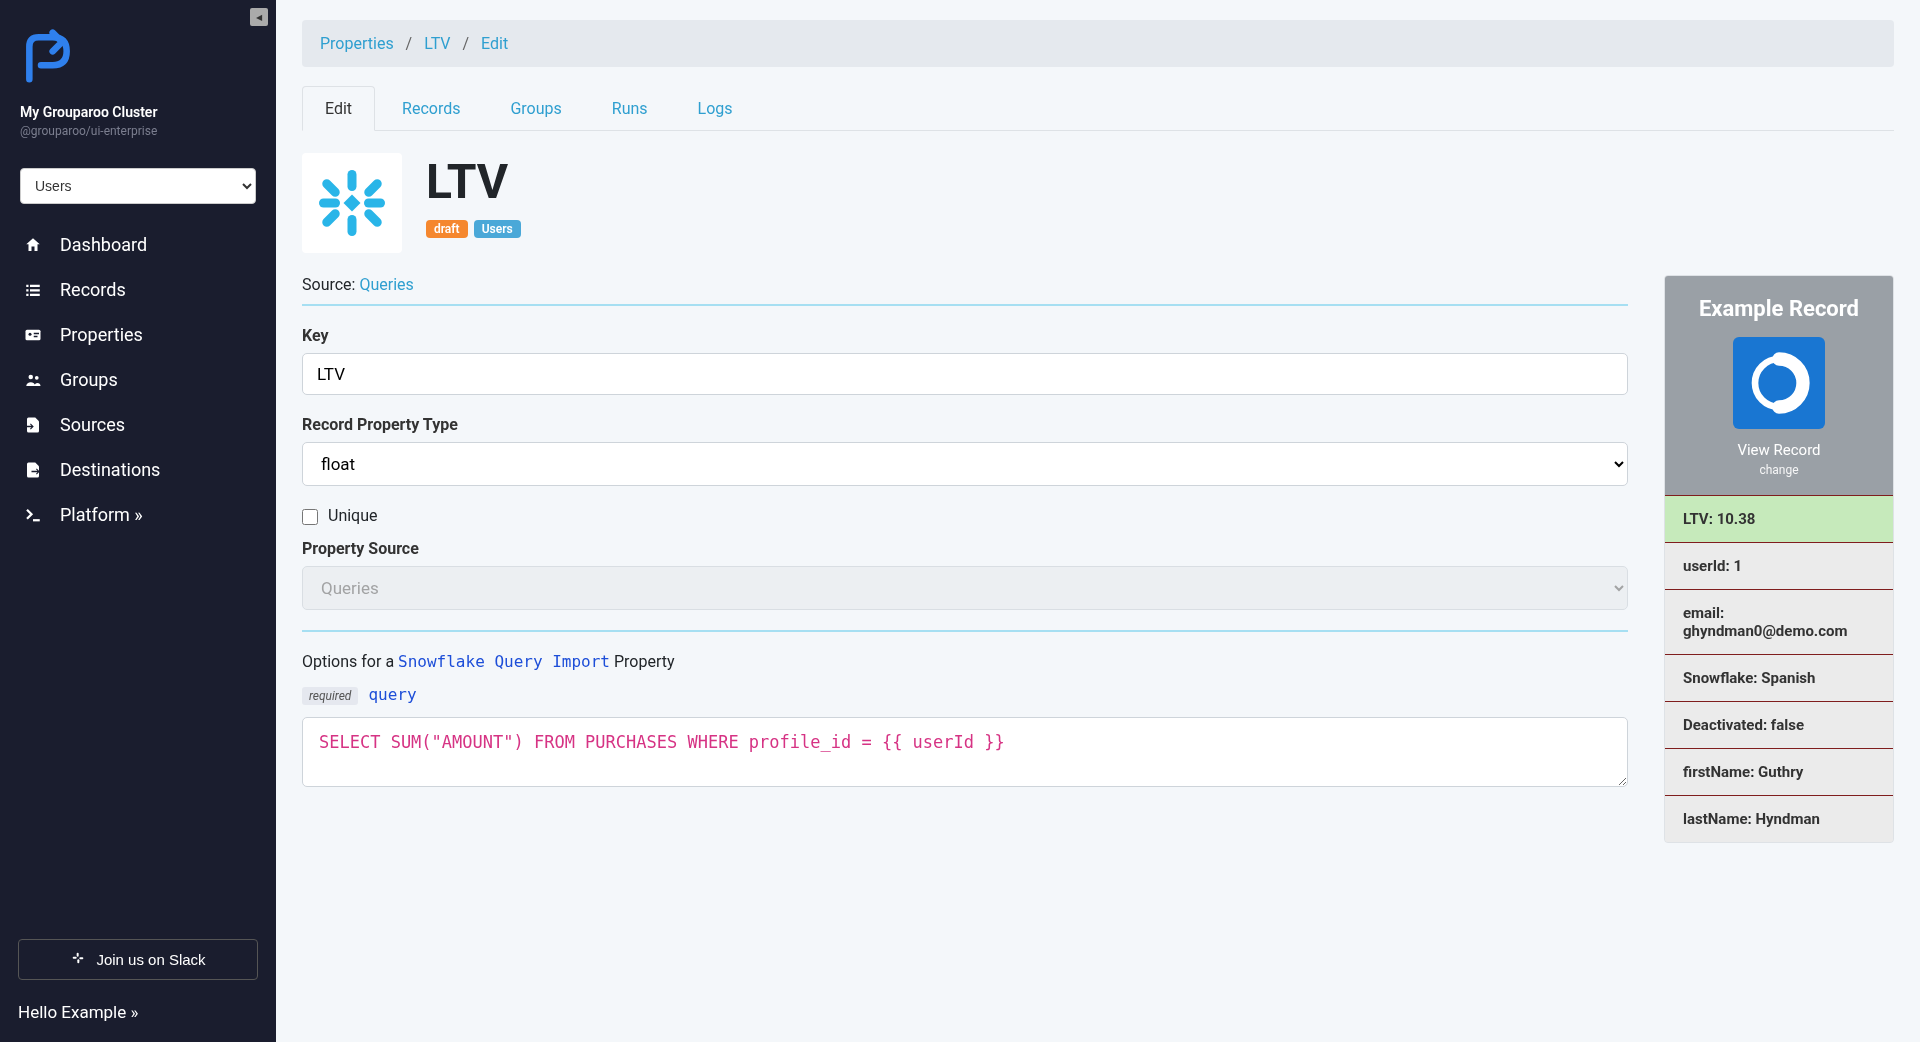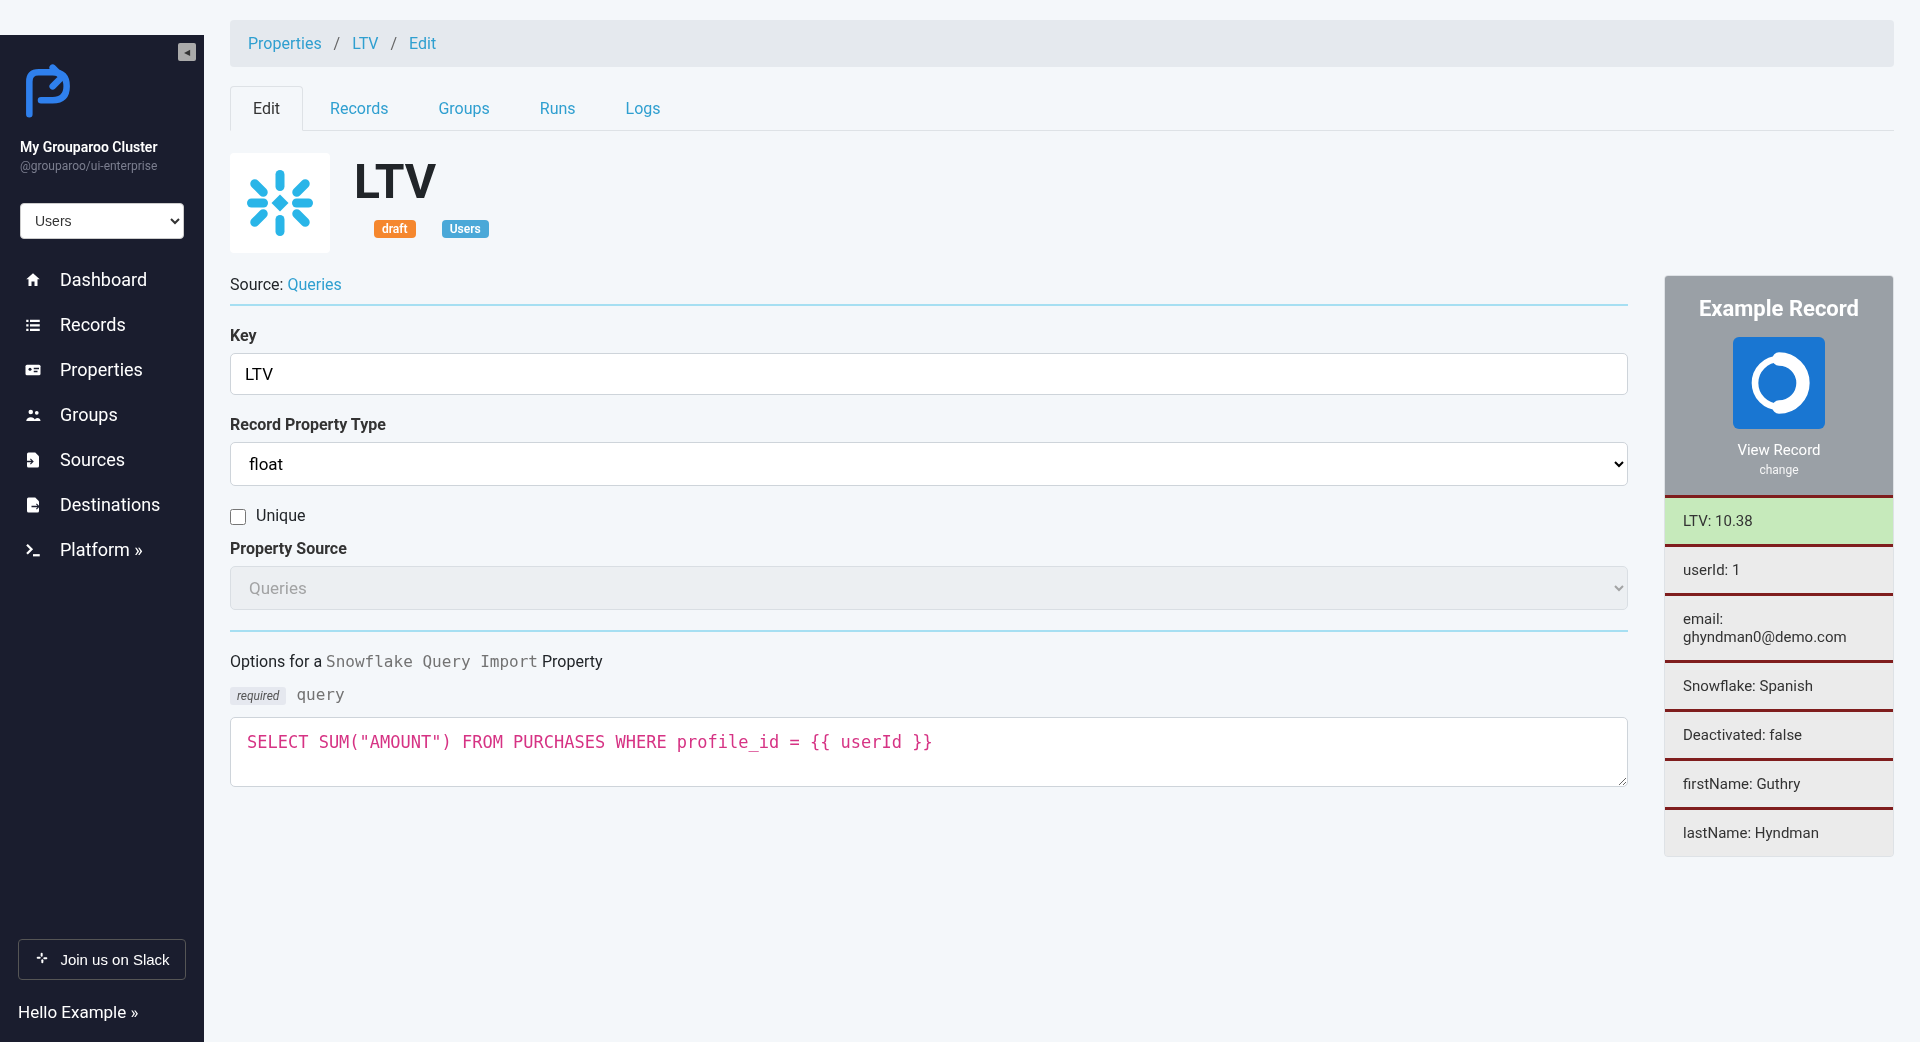--- a/index.html
+++ b/index.html
@@ -1,20 +1,20 @@
 <!DOCTYPE html>
 <html><head>
   <meta charset="utf-8">
   <style>
     * { box-sizing: border-box; margin: 0; padding: 0; }
     body { font-family: -apple-system, BlinkMacSystemFont, "Segoe UI", Roboto, sans-serif; background: #f4f7fa; color: #212529; }
     .app { display: flex; min-height: 100vh; }
     
     
-    .sidebar { width: 204px; background: #1a1d2e; color: #fff; display: flex; flex-direction: column; position: relative; margin-top: 35px; }
+    .sidebar { width: 276px; background: #1a1d2e; color: #fff; display: flex; flex-direction: column; position: relative; }
     .collapse-btn { position: absolute; top: 8px; right: 8px; width: 18px; height: 18px; background: #aaa; border-radius: 2px; display: flex; align-items: center; justify-content: center; cursor: pointer; }
     .collapse-btn::before { content: "◀"; font-size: 8px; color: #333; }
     .logo-area { padding: 28px 20px 16px; }
     .logo { width: 56px; height: 56px; color: #2f80ed; margin-bottom: 16px; }
     .cluster-name { font-size: 14px; font-weight: 600; margin-bottom: 4px; }
     .cluster-sub { font-size: 12px; color: #7b7e8f; }
     .model-select { margin: 14px 20px 8px; padding: 8px 10px; background: #fff; border: 1px solid #ccc; border-radius: 4px; color: #333; font-size: 14px; width: calc(100% - 40px); }
     .nav { flex: 1; padding: 10px 0; }
     .nav-item { display: flex; align-items: center; gap: 16px; padding: 12px 22px; font-size: 18px; color: #fff; cursor: pointer; }
     .nav-icon { width: 22px; display: flex; justify-content: center; font-size: 16px; }
@@ -33,50 +33,50 @@
     .tab.active { color: #333; border: 1px solid #dee2e6; border-bottom-color: #f4f7fa; border-radius: 4px 4px 0 0; background: #f4f7fa; }
     
     .content-wrap { display: flex; gap: 36px; align-items: flex-start; }
     .form-col { flex: 1; min-width: 0; }
     
     .header-row { display: flex; align-items: flex-start; gap: 24px; margin-bottom: 22px; }
     .source-icon { width: 100px; height: 100px; background: #fff; border-radius: 4px; display: flex; align-items: center; justify-content: center; }
     .snowflake-svg { width: 72px; height: 72px; color: #29b5e8; }
     .title-block h1 { font-size: 48px; font-weight: 700; margin-bottom: 10px; }
     .badges { display: flex; gap: 6px; }
-    .badge { padding: 2px 8px; border-radius: 4px; font-size: 12px; font-weight: 600; color: #fff; margin-left: 20px; }
+    .badge { padding: 2px 8px; border-radius: 4px; font-size: 12px; font-weight: 600; color: #fff; }
     .badge-draft { background: #f5872e; }
     .badge-users { background: #4aa8d8; }
     
     .source-line { font-size: 16px; margin-bottom: 6px; }
     .source-line a { color: #2f9fd0; text-decoration: none; }
     hr.sep { border: none; border-top: 2px solid #a6dff2; margin: 10px 0 20px; }
     
     .form-group { margin-bottom: 20px; }
     .form-label { display: block; font-size: 16px; margin-bottom: 8px; color: #333; font-weight: bold; }
     .form-input, .form-select, .form-textarea { width: 100%; padding: 10px 14px; border: 1px solid #ced4da; border-radius: 5px; font-size: 17px; background: #fff; font-family: inherit; }
     .form-select:disabled { background: #e9ecef; }
     .check-row { display: flex; align-items: flex-end; gap: 10px; margin-bottom: 14px; font-size: 16px; }
     .check-row input { width: 16px; height: 16px; }
     
     .options-line { font-size: 16px; margin-bottom: 14px; }
-    .mono-pink { font-family: ui-monospace, Menlo, monospace; color: #737373; }
+    .mono-pink { font-family: ui-monospace, Menlo, monospace; color: #1d4ed8; }
     .req-badge { display: inline-block; background: #e5e8ef; color: #555; font-size: 12px; padding: 2px 7px; border-radius: 3px; margin-right: 6px; font-style: italic; }
     .query-label-row { margin-bottom: 12px; }
     .form-textarea { font-family: ui-monospace, Menlo, monospace; color: #d63384; min-height: 60px; resize: vertical; padding: 14px 16px; }
     
     
     .example-panel { width: 230px; border: 1px solid #dee2e6; border-radius: 4px; overflow: hidden; background: #ebebeb; }
     .example-header { background: #9aa0a6; color: #fff; text-align: center; padding: 20px 12px 18px; }
     .example-header h3 { font-size: 22px; font-weight: 700; margin-bottom: 16px; }
     .avatar { width: 92px; height: 92px; background: #1976d2; border-radius: 6px; margin: 0 auto 12px; display: flex; align-items: center; justify-content: center; }
     .avatar svg { width: 64px; height: 64px; }
     .view-record { font-size: 15px; cursor: pointer; }
     .change-link { font-size: 12px; margin-top: 4px; cursor: pointer; opacity: 0.9; }
-    .prop-list .prop-row { padding: 14px 18px; border-top: 3px solid #7f1d1d; font-size: 15px; background: #ebebeb; }
+    .prop-list .prop-row { padding: 14px 18px; border-top: 1px solid #7f1d1d; font-size: 15px; background: #ebebeb; font-weight: bold; }
     .prop-list .prop-row.active { background: #c6eabb; }
     .prop-key { color: #333; }
     .prop-val { color: #333; }
   </style>
 </head>
 <body>
 
 <div class="app">
   <aside class="sidebar">
     <div class="collapse-btn"></div>

